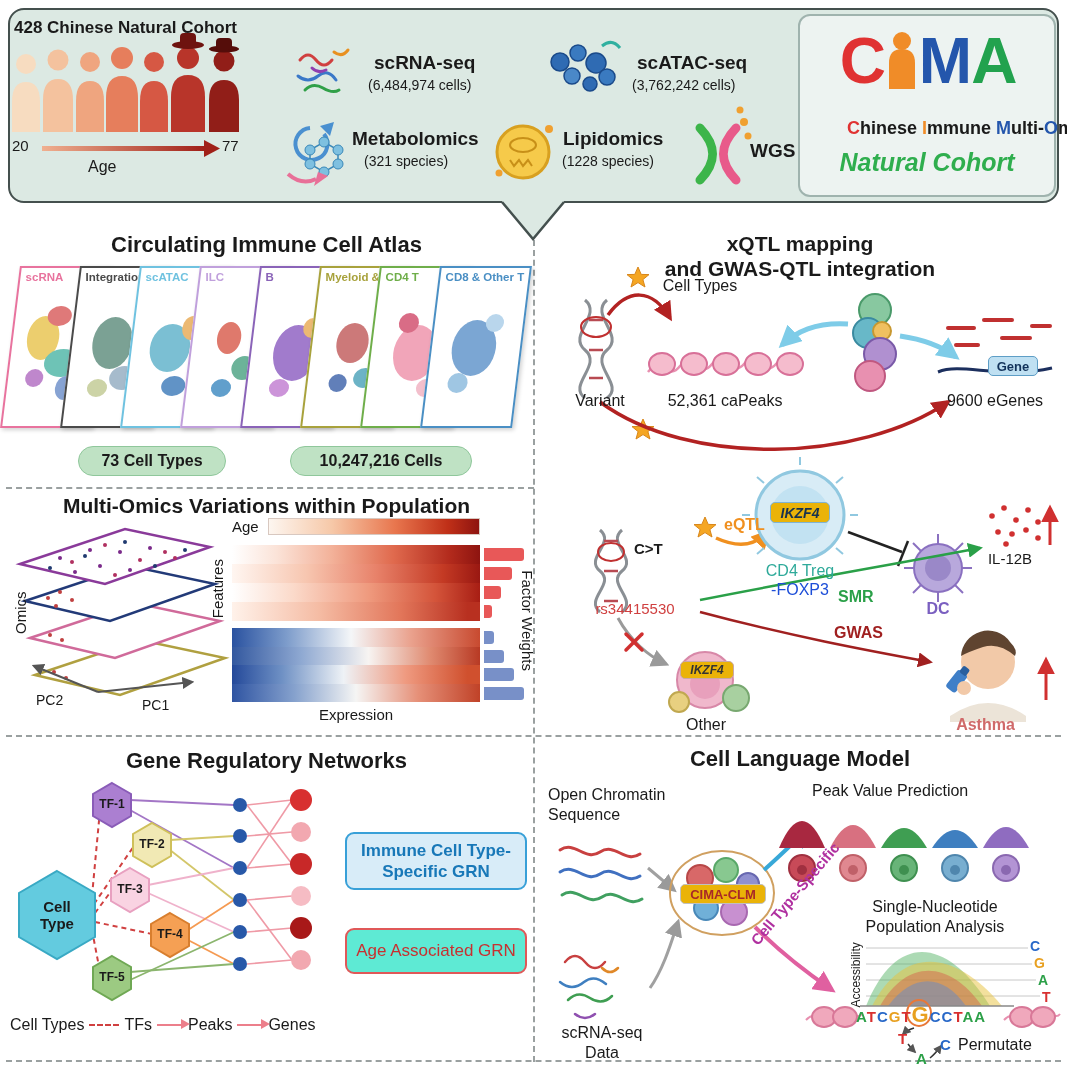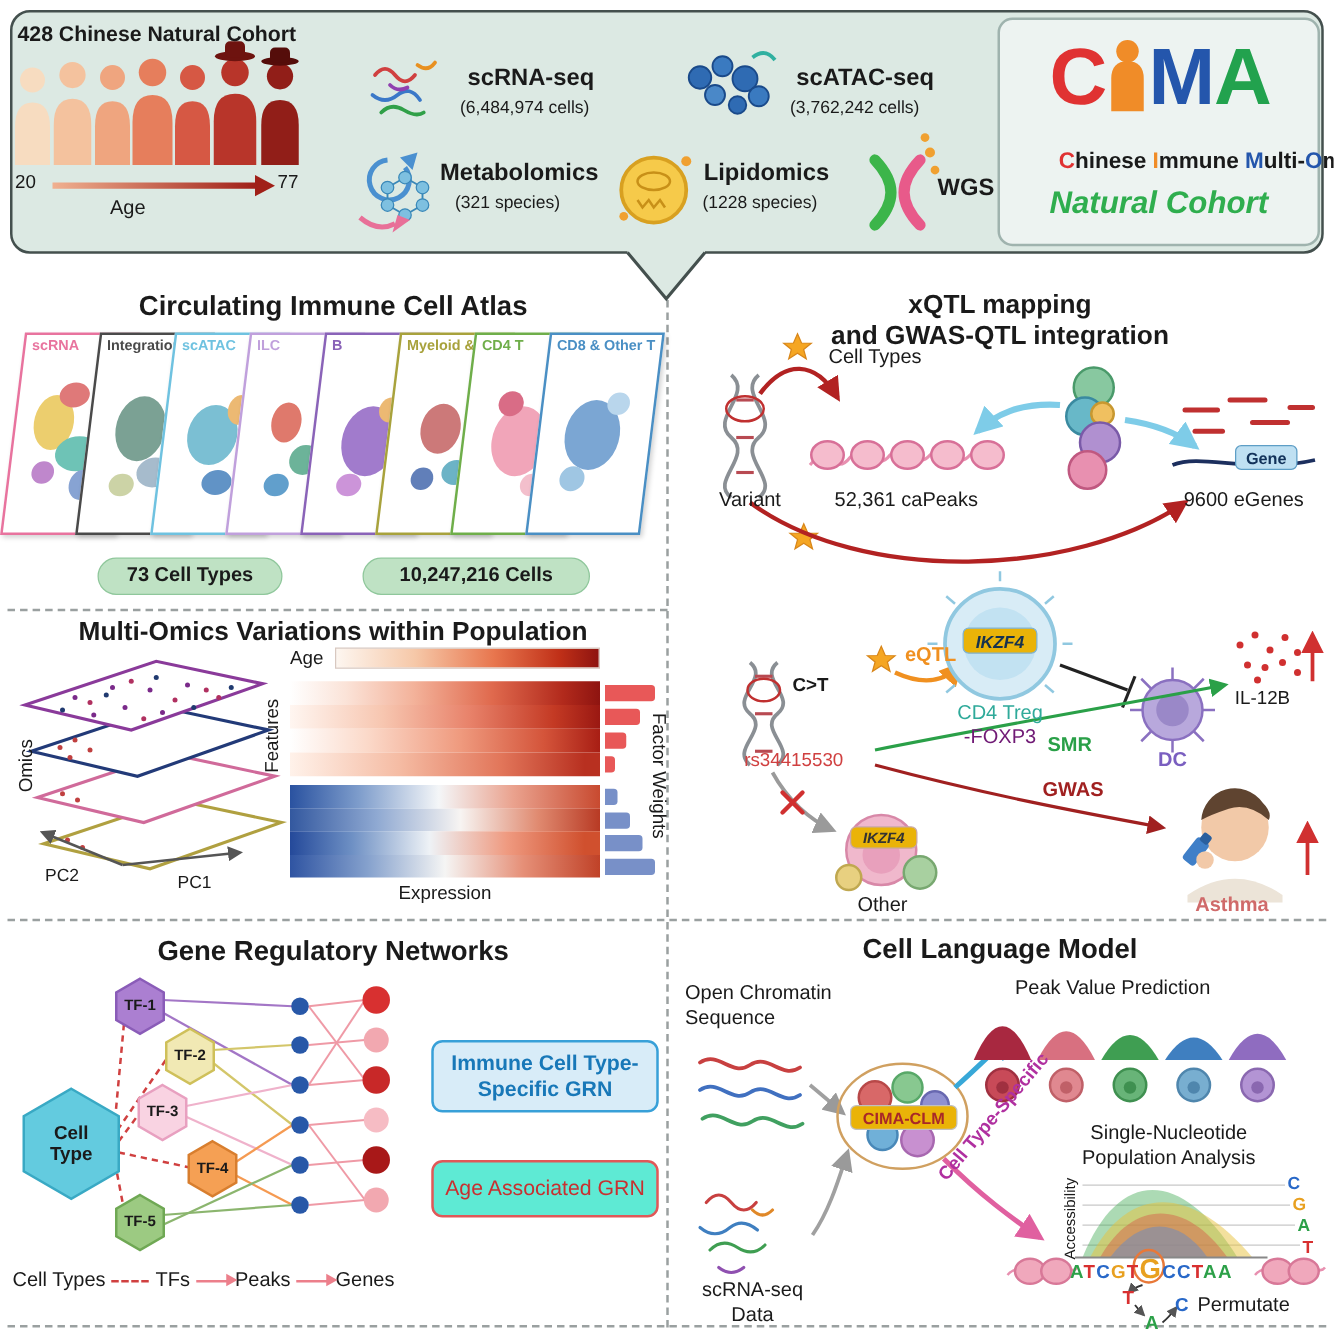--- a/index.html
+++ b/index.html
@@ -172,21 +172,21 @@
   <div class="txt ctr" style="left:640px;top:277px;width:120px;font-size:16px">Cell Types</div>
   <div class="txt ctr" style="left:560px;top:392px;width:80px;font-size:16px">Variant</div>
   <div class="txt ctr" style="left:640px;top:392px;width:170px;font-size:16px">52,361 caPeaks</div>
   <div class="chip" style="left:988px;top:356px;width:50px;height:20px;background:#bfe0f2;border:1.5px solid #5e9ec6;font-size:13px;font-style:normal;color:#12325a">Gene</div>
   <div class="txt ctr" style="left:930px;top:392px;width:130px;font-size:16px">9600 eGenes</div>
   <div class="txt b" style="left:634px;top:540px;font-size:15px">C&gt;T</div>
   <div class="txt ctr" style="left:575px;top:600px;width:120px;font-size:15px;color:#d04040">rs34415530</div>
   <div class="txt b" style="left:724px;top:516px;font-size:16px;color:#f09020">eQTL</div>
   <div class="chip" style="left:770px;top:502px;width:60px;height:21px;border:1.5px solid #7fb3d3;font-size:14px;color:#16324f">IKZF4</div>
   <div class="txt ctr" style="left:745px;top:562px;width:110px;font-size:16px;color:#2faa9a">CD4 Treg</div>
-  <div class="txt ctr" style="left:745px;top:581px;width:110px;font-size:16px;color:#701a75">-FOXP3</div>
+  <div class="txt ctr" style="left:745px;top:581px;width:110px;font-size:16px;color:#1d4ed8">-FOXP3</div>
   <div class="txt b ctr" style="left:918px;top:600px;width:40px;font-size:16px;color:#7a5fc0">DC</div>
   <div class="txt ctr" style="left:975px;top:550px;width:70px;font-size:15px">IL-12B</div>
   <div class="txt b" style="left:838px;top:588px;font-size:16px;color:#2aa048">SMR</div>
   <div class="txt b" style="left:834px;top:624px;font-size:16px;color:#a02020">GWAS</div>
   <div class="chip" style="left:680px;top:661px;width:54px;height:18px;border:1px solid #c8a8a8;font-size:12px;color:#333">IKZF4</div>
   <div class="txt ctr" style="left:676px;top:716px;width:60px;font-size:16px">Other</div>
   <div class="txt b ctr" style="left:938px;top:716px;width:95px;font-size:16px;color:#d06a6a">Asthma</div>
 
   <div class="txt b ctr" style="left:0;top:494px;width:533px;font-size:21px">Multi-Omics Variations within Population</div>
   <div class="txt rot" style="left:-14px;top:604px;width:70px;text-align:center;font-size:15px;transform:rotate(-90deg)">Omics</div>

